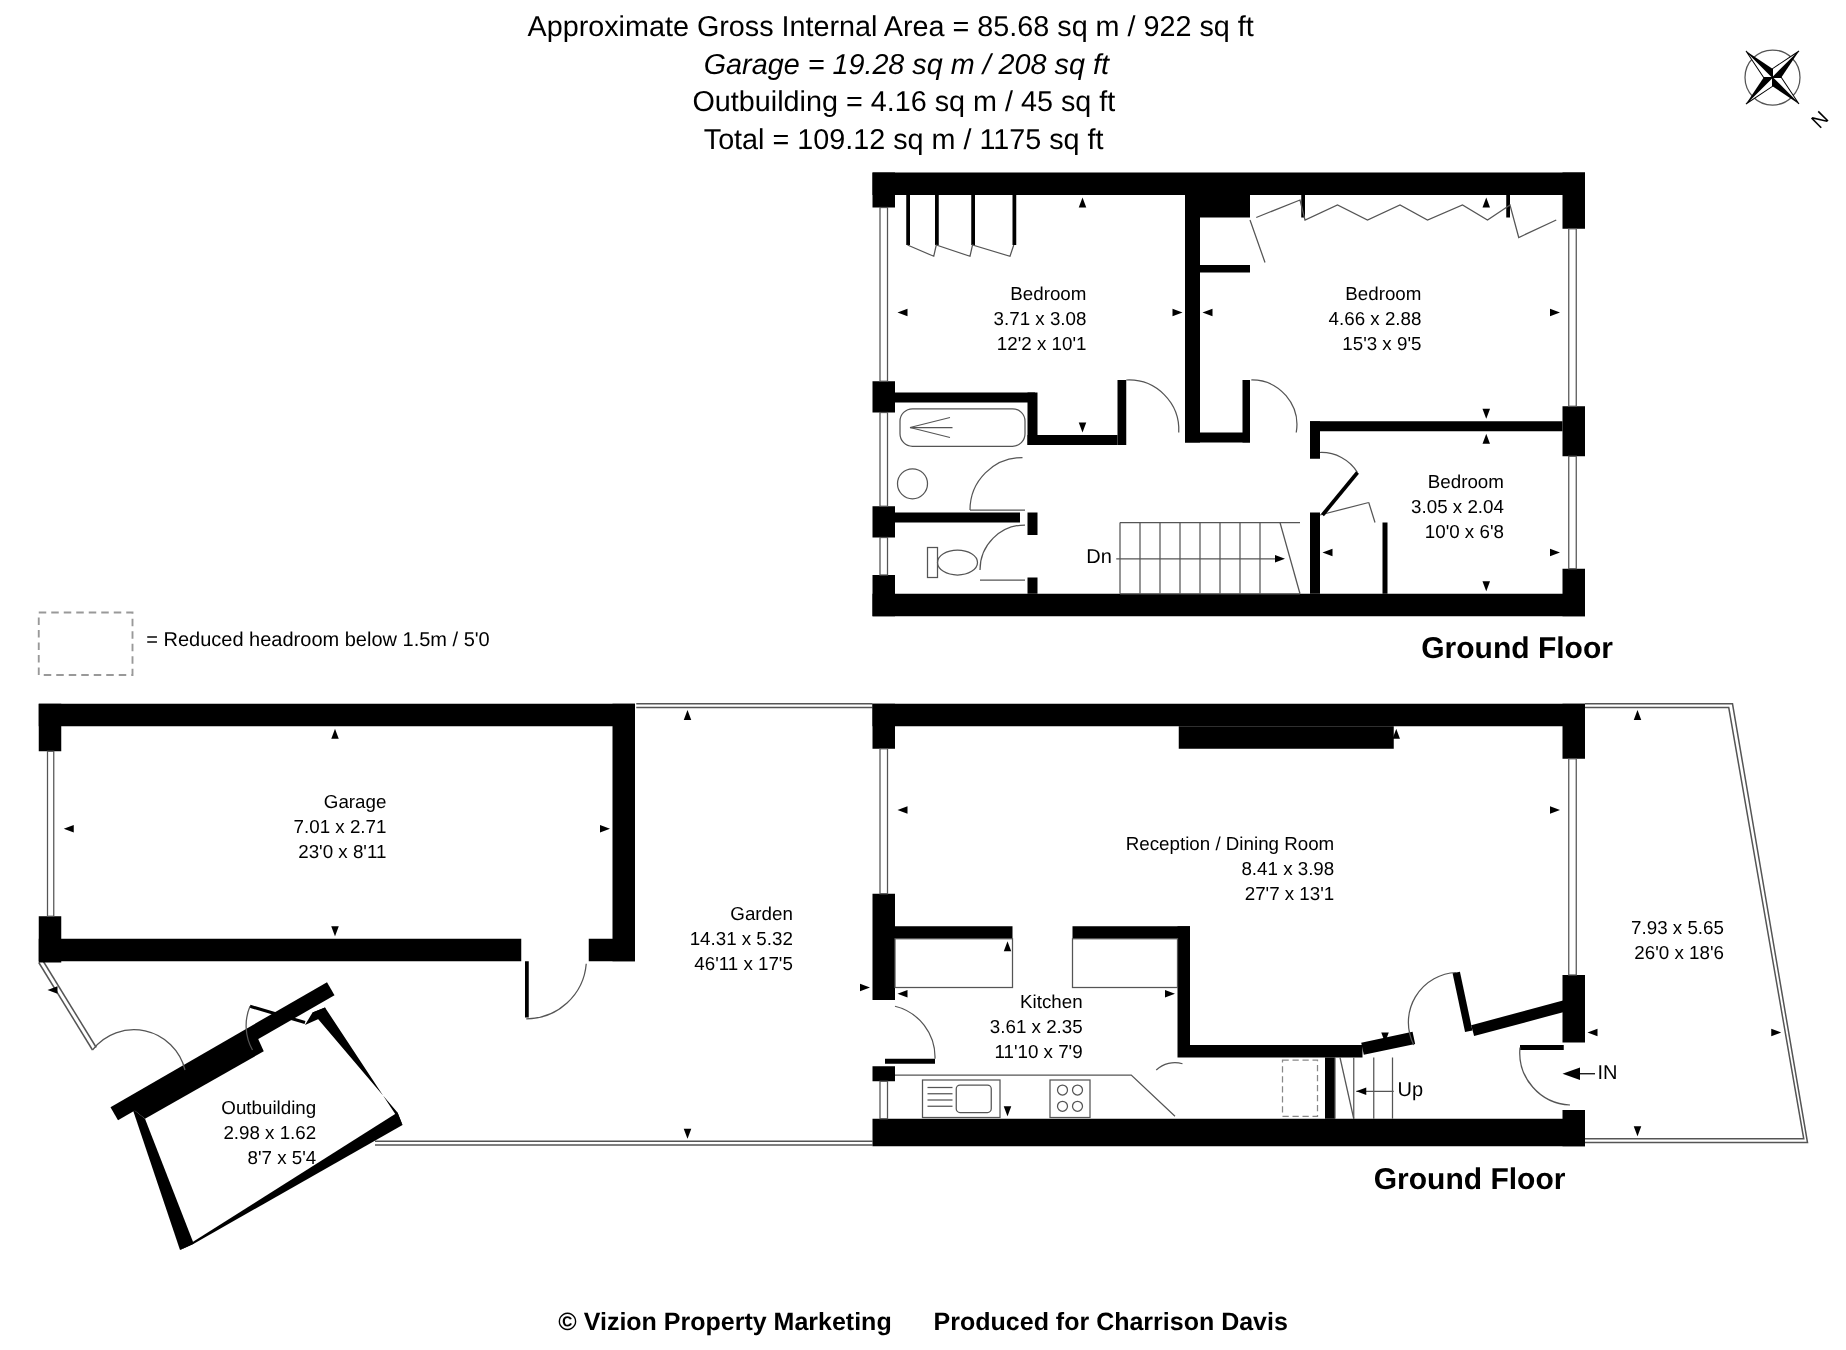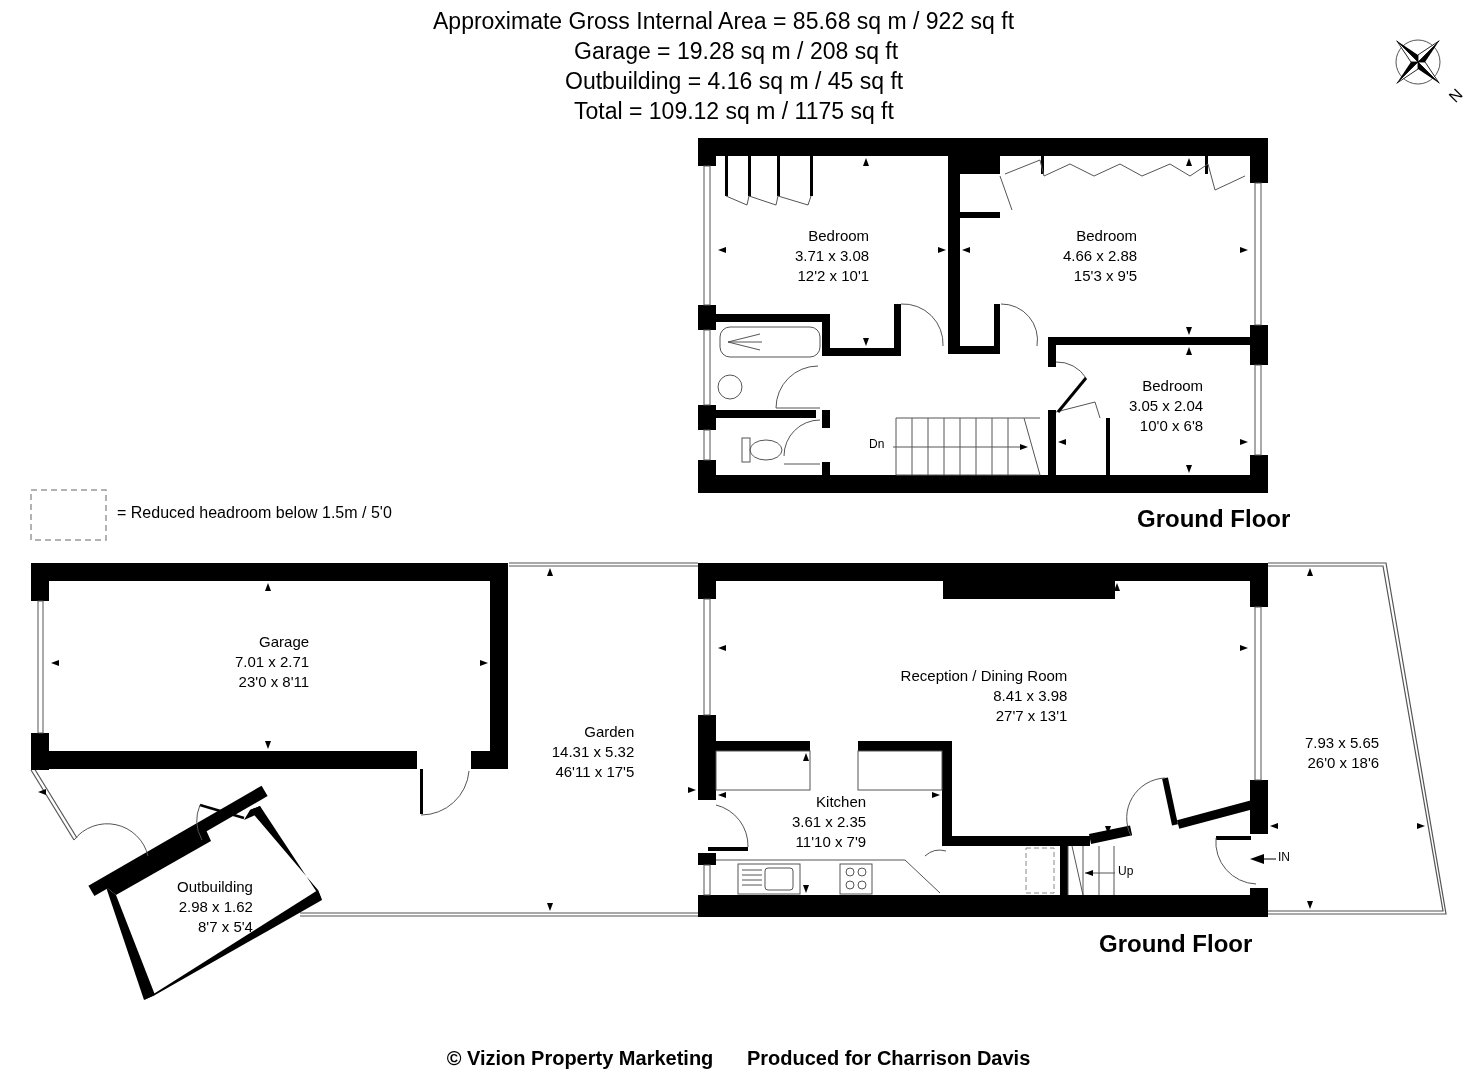--- a/index.html
+++ b/index.html
@@ -1,27 +1,27 @@
 <!DOCTYPE html>
 <html><head>
   <meta charset="utf-8">
   <style>
     html, body { margin: 0; padding: 0; background: #ffffff; }
     body { width: 1477px; height: 1080px; position: relative; overflow: hidden; font-family: "Liberation Sans", sans-serif; color: #000; }
     .hdr { position: absolute; left: 0; width: 1477px; text-align: center; top: 6px; }
-    .hdr div { font-size: 23px; line-height: 30px; margin-left: 11px; }
+    .hdr div { font-size: 23px; line-height: 30px; margin-left: 0; }
     .hdr .l1 { position: absolute; left: 422px; top: 0; width: 630px; text-align: left; }
-    .hdr .l2 { position: absolute; left: 563px; top: 30px; width: 360px; text-align: left; }
+    .hdr .l2 { position: absolute; left: 563px; top: 30px; width: 360px; text-align: left; font-style: italic; }
     .hdr .l3 { position: absolute; left: 554px; top: 60px; width: 380px; text-align: left; }
     .hdr .l4 { position: absolute; left: 563px; top: 90px; width: 360px; text-align: left; }
     svg.plan { position: absolute; left: 0; top: 0; }
     .room-label { position: absolute; text-align: right; font-size: 15px; line-height: 20px; transform: translateX(-50%); white-space: nowrap; }
     .floor-label { position: absolute; font-size: 24px; font-weight: bold; white-space: nowrap; }
     .legend-text { position: absolute; left: 117px; top: 504px; font-size: 16px; white-space: nowrap; }
-    .small-label { position: absolute; font-size: 12px; white-space: nowrap; }
+    .small-label { position: absolute; font-size: 16px; white-space: nowrap; }
     .disclaimer { position: absolute; left: 0; width: 1477px; top: 1009px; text-align: center; font-size: 15.5px; line-height: 20px; }
     .credits { position: absolute; left: 0; width: 1477px; top: 1047px; text-align: center; font-size: 20px; font-weight: bold; }
     .credits span { margin: 0 14px; }
   </style>
 </head>
 <body>
 
 <div class="hdr">
   <div class="l1">Approximate Gross Internal Area = 85.68 sq m / 922 sq ft</div>
   <div class="l2">Garage = 19.28 sq m / 208 sq ft</div>

